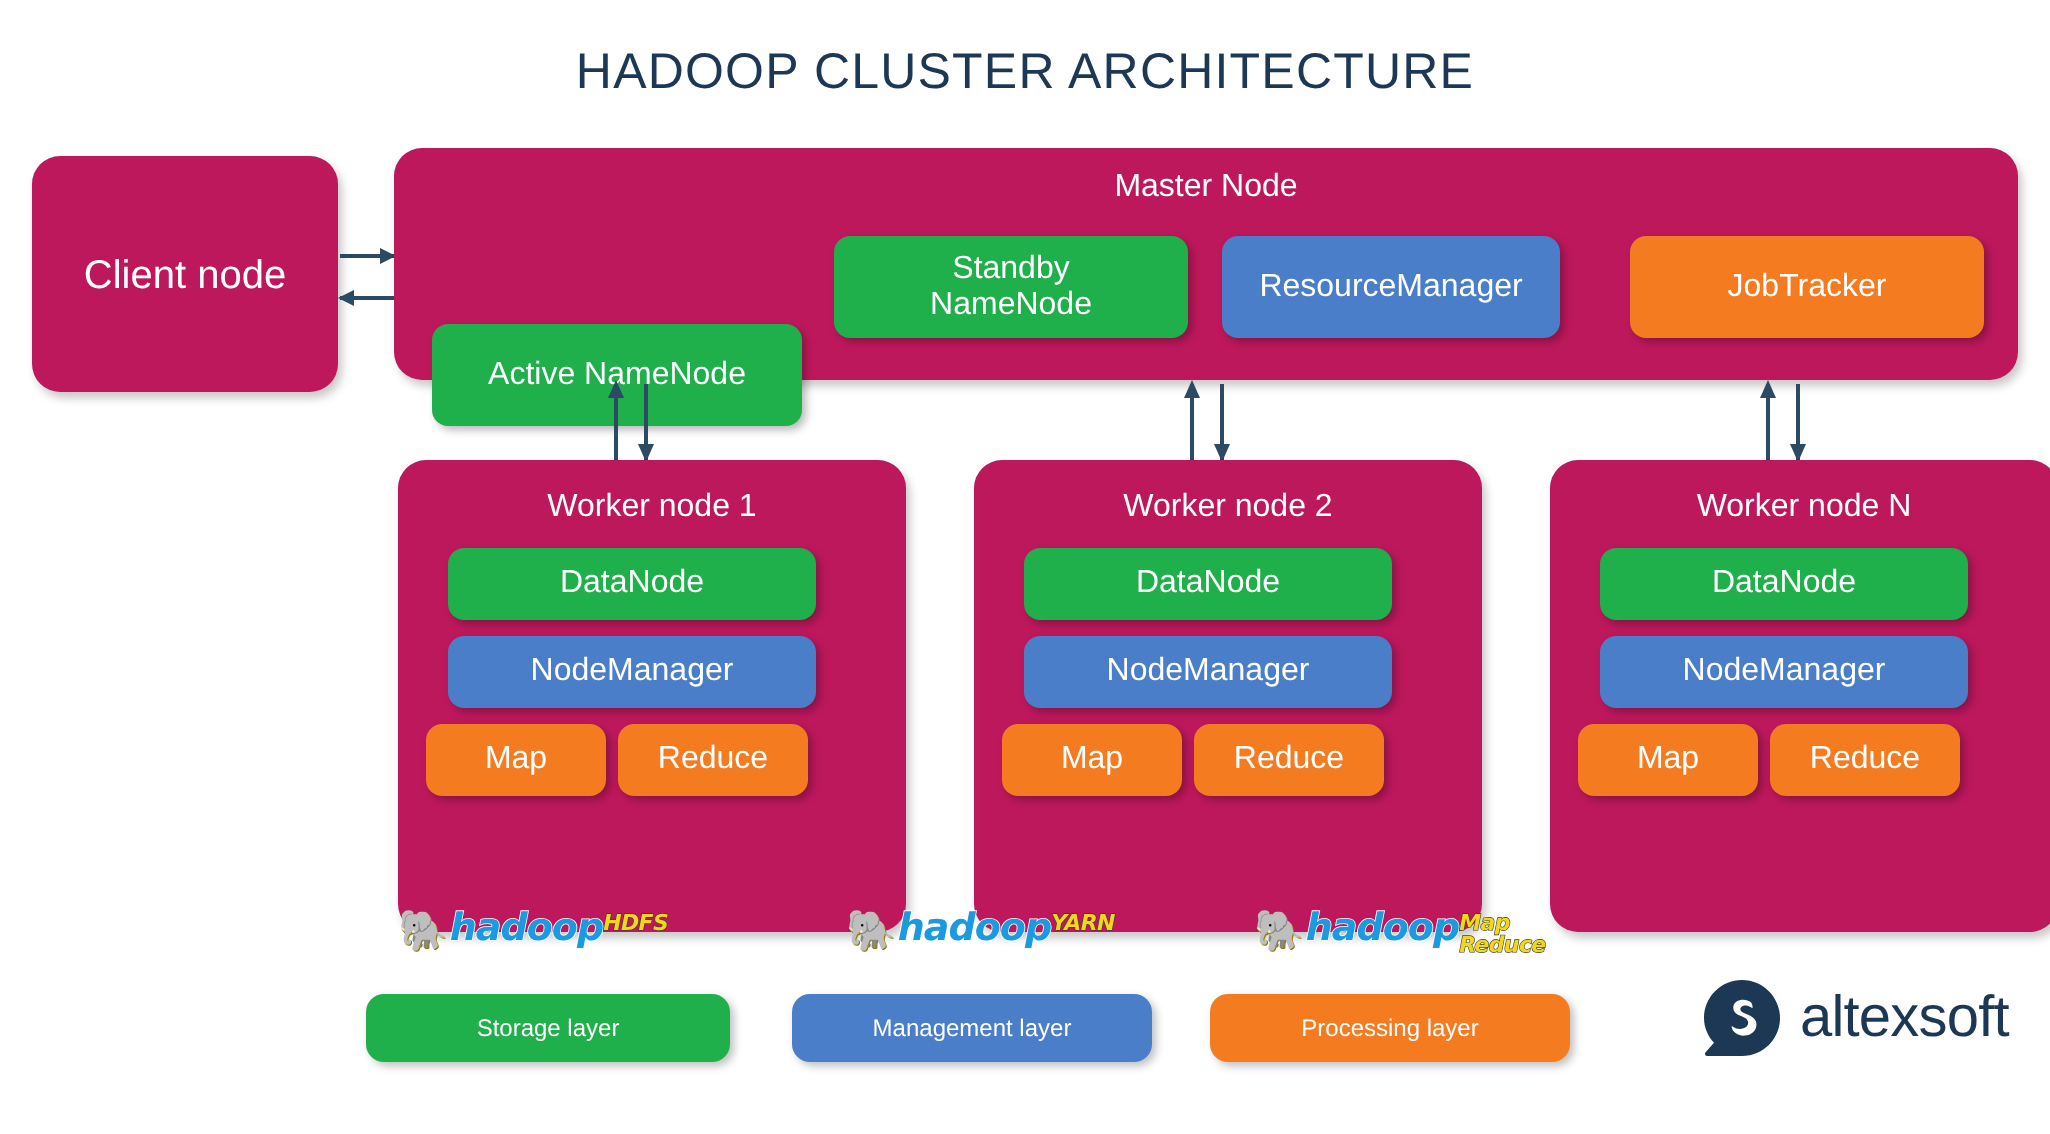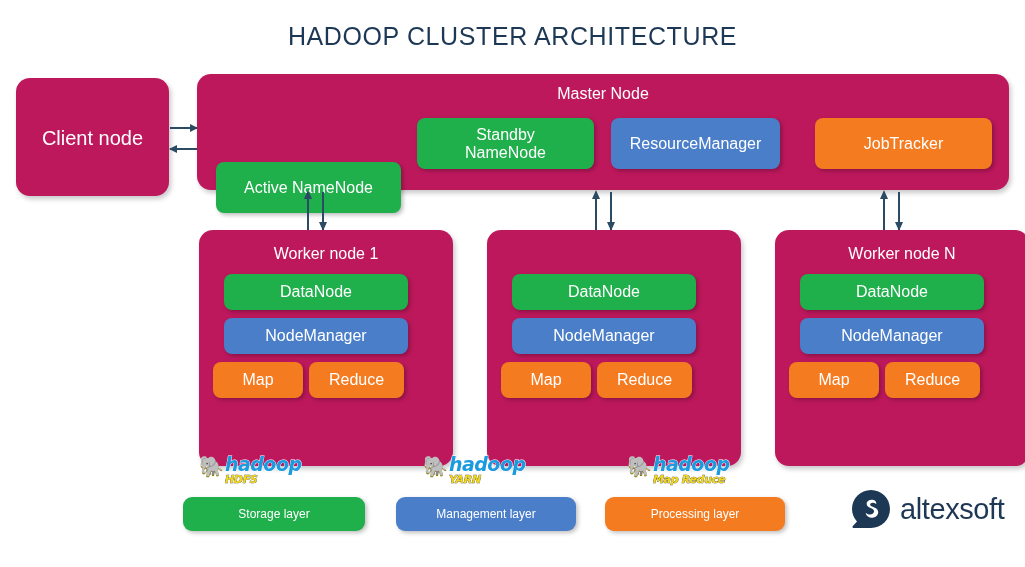--- a/index.html
+++ b/index.html
@@ -123,21 +123,21 @@
     align-items: flex-start;
   }
   .logo .eleph {
     font-size: 20px;
     line-height: 1;
     color: #f2d61a;
     text-shadow: 0.5px 0.5px 0 #8d7c00;
     margin-right: 1px;
     margin-top: 1px;
   }
-  .logo .words { display: flex; flex-direction: column; align-items: flex-start; }
+  .logo .words { display: flex; align-items: flex-start; }
   .logo .hadoop {
     font-family: "DejaVu Sans", sans-serif;
     font-style: italic;
     font-weight: bold;
     font-size: 19px;
     line-height: 0.95;
     color: #1b9ae0;
     -webkit-text-stroke: 0.8px #ffffff;
     paint-order: stroke fill;
     letter-spacing: -0.5px;
@@ -229,20 +229,21 @@
 
 <div class="grey-box worker" id="worker-1">
   <div class="grey-label">Worker node 1</div>
   <div class="pill green" style="left:25px; top:44px;  width:184px; height:36px;">DataNode</div>
   <div class="pill blue" style="left:25px; top:88px;  width:184px; height:36px;">NodeManager</div>
   <div class="pill orange" style="left:14px; top:132px; width:90px;  height:36px;">Map</div>
   <div class="pill orange" style="left:110px; top:132px; width:95px; height:36px;">Reduce</div>
 </div>
 
 <div class="grey-box worker" id="worker-2">
+  <div class="grey-label">Worker node 2</div>
   <div class="pill green" style="left:25px; top:44px;  width:184px; height:36px;">DataNode</div>
   <div class="pill blue" style="left:25px; top:88px;  width:184px; height:36px;">NodeManager</div>
   <div class="pill orange" style="left:14px; top:132px; width:90px;  height:36px;">Map</div>
   <div class="pill orange" style="left:110px; top:132px; width:95px; height:36px;">Reduce</div>
 </div>
 
 <div class="grey-box worker" id="worker-3">
   <div class="grey-label">Worker node N</div>
   <div class="pill green" style="left:25px; top:44px;  width:184px; height:36px;">DataNode</div>
   <div class="pill blue" style="left:25px; top:88px;  width:184px; height:36px;">NodeManager</div>

